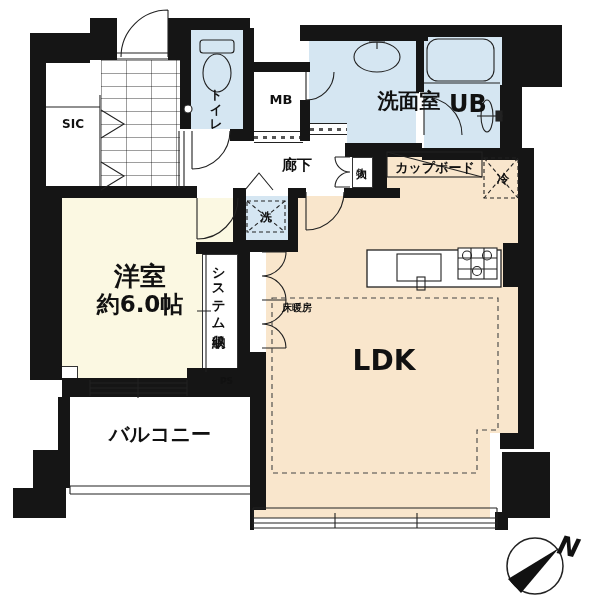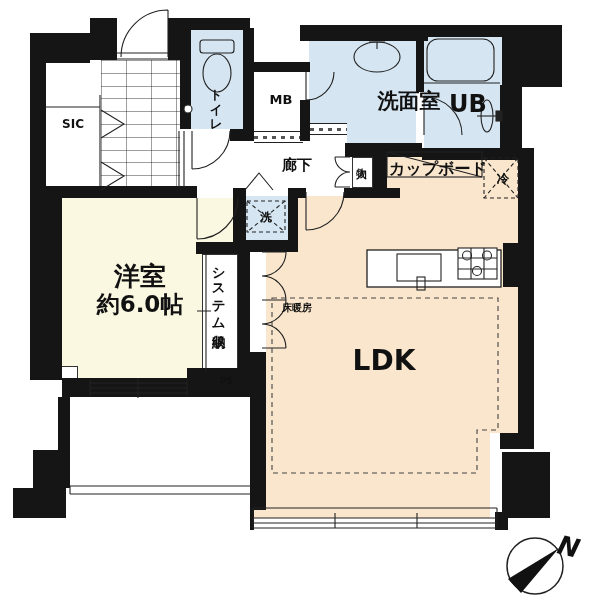--- a/index.html
+++ b/index.html
@@ -208,23 +208,24 @@
     <text x="558" y="553" font-size="26" font-style="italic" font-weight="bold" fill="#111" transform="rotate(14 558 545)">N</text>
   </svg>
 
   <div class="lbl" style="left:46px;top:118px;width:54px;font-size:12px;">SIC</div>
   <div class="lbl v" style="left:210px;top:80px;height:52px;font-size:12.5px;letter-spacing:1px;">トイレ</div>
   <div class="lbl" style="left:264px;top:93px;width:34px;font-size:13px;">MB</div>
   <div class="lbl" style="left:310px;top:90px;width:104px;font-size:21px;margin-left:47px;">洗面室</div>
   <div class="lbl" style="left:444px;top:92px;width:48px;font-size:24px;">UB</div>
   <div class="lbl" style="left:274px;top:158px;width:46px;font-size:15px;">廊下</div>
   <div class="lbl v" style="left:356px;top:160px;height:28px;font-size:10.5px;letter-spacing:0;">物入</div>
-  <div class="lbl" style="left:389px;top:161px;width:92px;font-size:16px;">カップボード</div>
+  <div class="lbl" style="left:389px;top:161px;width:92px;font-size:13px;">カップボード</div>
   <div class="lbl" style="left:489px;top:172px;width:28px;font-size:12.5px;">冷</div>
   <div class="lbl" style="left:254px;top:211px;width:24px;font-size:11.5px;">洗</div>
   <div class="lbl" style="left:104px;top:263px;width:72px;font-size:26px;">洋室</div>
   <div class="lbl" style="left:92px;top:292px;width:96px;font-size:23px;text-align:center;">約6.0帖</div>
   <div class="lbl v" style="left:212px;top:258px;height:112px;font-size:13.5px;letter-spacing:1px;">システム収納</div>
   <div class="lbl" style="left:211px;top:377px;width:31px;font-size:9px;">PS</div>
   <div class="lbl" style="left:344px;top:346px;width:80px;font-size:28px;">LDK</div>
   <div class="lbl left" style="left:282px;top:303px;width:64px;font-size:10px;">床暖房</div>
+  <div class="lbl" style="left:100px;top:424px;width:120px;font-size:20px;">バルコニー</div>
 
 </div>
 
 </body></html>

